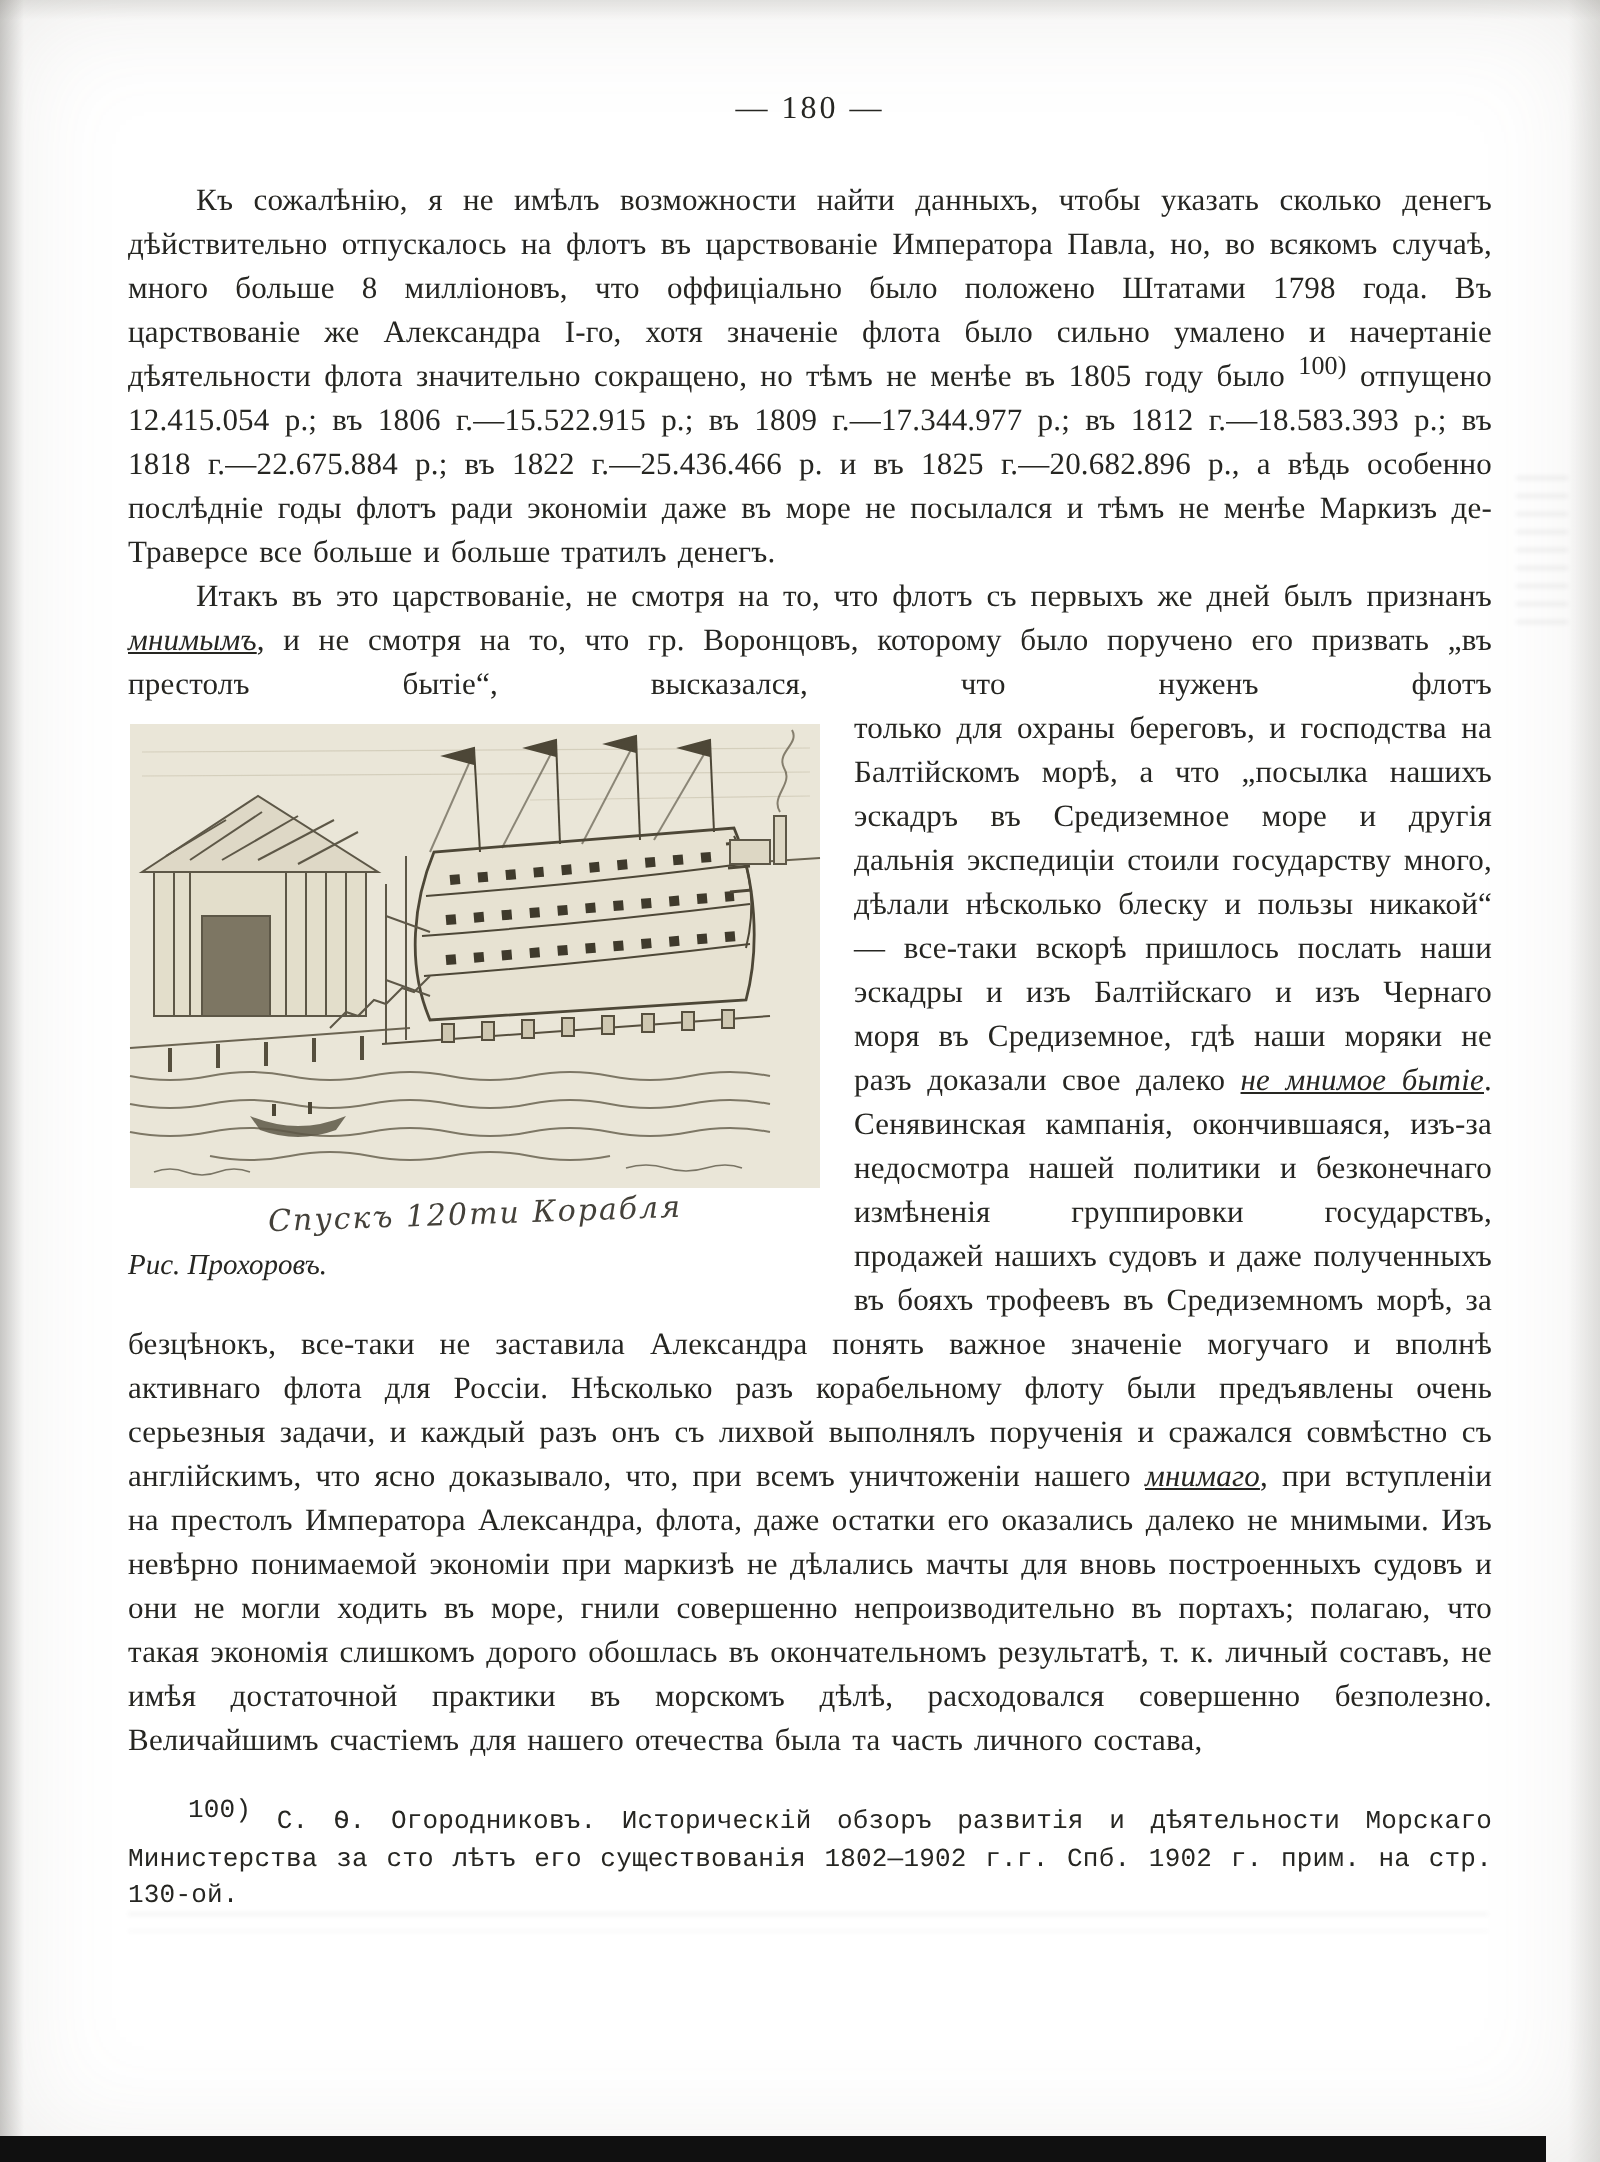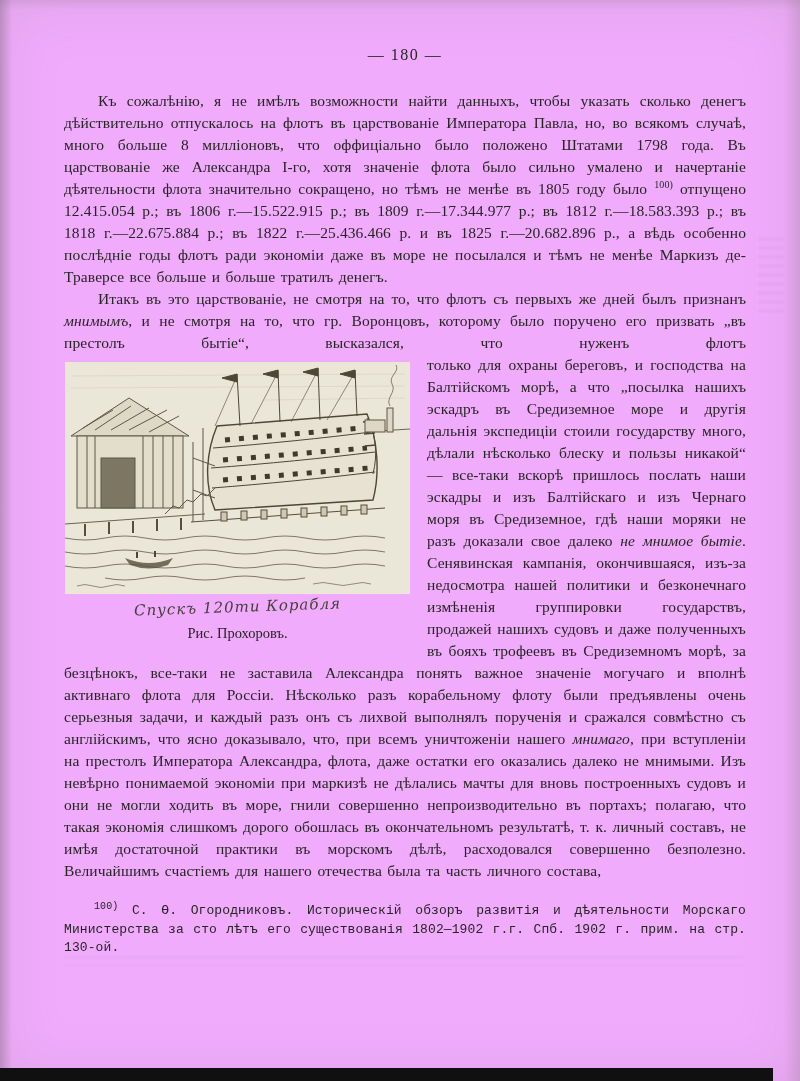--- a/index.html
+++ b/index.html
@@ -1,37 +1,37 @@
 <!DOCTYPE html>
 <html><head>
 <meta charset="utf-8">
 <style>
   html,body{margin:0;padding:0;background:#e9e8e4;}
   .page{
-    position:relative;width:800px;height:1081px;background:#f0abfc;
+    position:relative;width:800px;height:1081px;background:#ffffff;
     overflow:hidden;
     font-family:"Liberation Serif","DejaVu Serif",serif;color:#262622;
     box-shadow:inset 0 0 60px rgba(120,115,100,0.15);
   }
   .content{position:absolute;left:64px;top:46px;width:682px;}
   .pagenum{text-align:center;font-size:16px;letter-spacing:1.5px;margin-bottom:26px;}
   p{margin:0;font-size:15.5px;line-height:22px;text-align:justify;
     letter-spacing:0.1px;word-spacing:1.5px;}
   .indent{text-indent:34px;}
   .last-justify{text-align-last:justify;}
-  sup{font-size:10px;line-height:0;}
-  .it{font-style:italic;}
+  sup{font-size:13px;line-height:0;}
+  .it{font-style:italic;text-decoration:underline;}
   figure{float:left;width:347px;margin:8px 16px 2px 0;padding:0;}
   .engraving{display:block;}
   .hand{
     font-style:italic;font-size:15px;color:#44413a;text-align:center;
     transform:rotate(-2deg);margin-top:4px;
     font-family:"DejaVu Serif",serif;letter-spacing:1px;
   }
-  .figcap{text-align:center;font-size:14.5px;margin-top:9px;}
+  .figcap{text-align:left;font-size:14.5px;margin-top:9px;font-style:italic;}
   .footnote{clear:both;margin-top:20px;font-size:13px;line-height:18.5px;
     text-align:justify;text-indent:30px;letter-spacing:0.1px;font-family:Liberation Mono, monospace;}
   
   .scan-bar{position:absolute;left:0;bottom:0;width:773px;height:13px;background:#101010;}
   .edge-left{position:absolute;left:0;top:0;width:12px;height:100%;
     background:linear-gradient(to right, rgba(80,78,72,0.28), rgba(0,0,0,0));}
   .edge-right{position:absolute;right:0;top:0;width:16px;height:100%;
     background:linear-gradient(to left, rgba(110,108,100,0.18), rgba(0,0,0,0));}
   .edge-top{position:absolute;left:0;top:0;width:100%;height:10px;
     background:linear-gradient(to bottom, rgba(110,108,100,0.15), rgba(0,0,0,0));}

